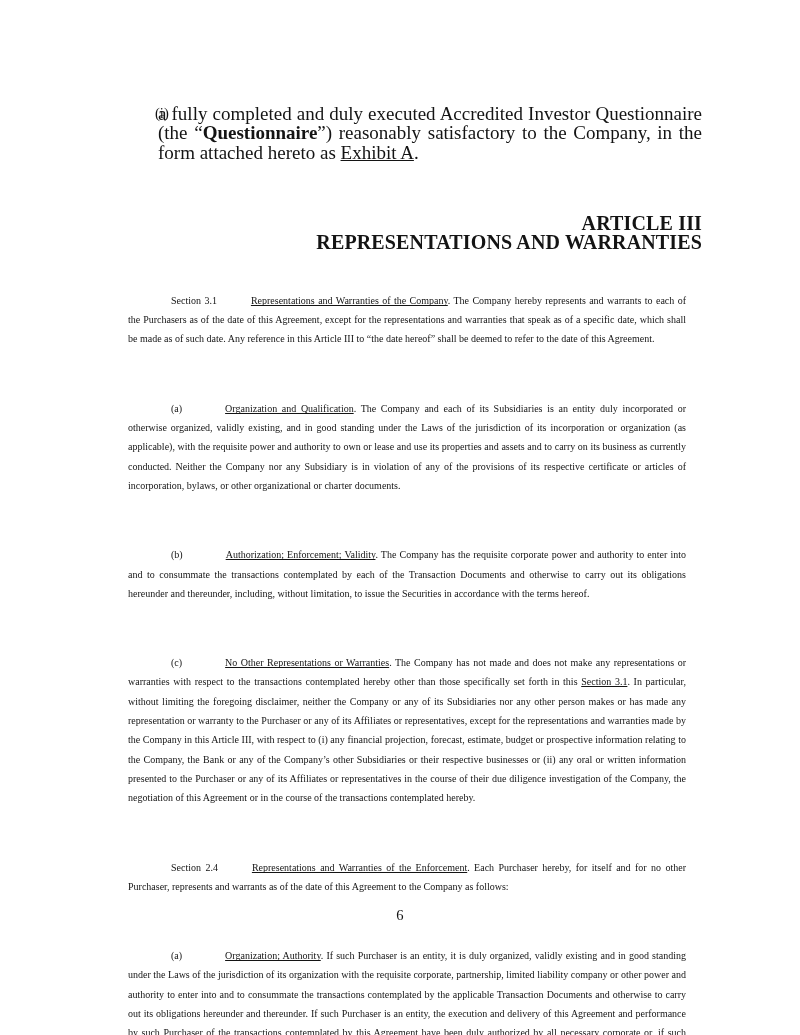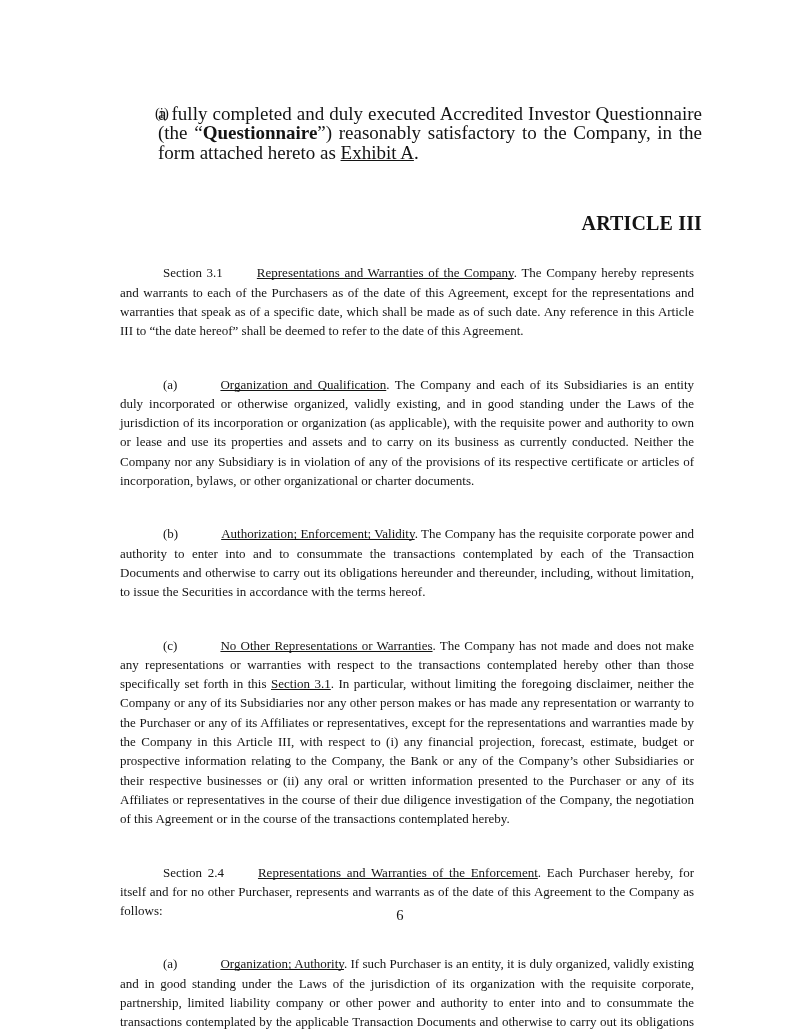--- a/index.html
+++ b/index.html
@@ -22,22 +22,22 @@
     overflow: hidden;
   }
   .content {
     position: absolute;
     left: 112px;
     top: 104px;
     width: 590px;
   }
   
   p {
-    margin: 8px;
-    font-size: 13px;
+    margin: 16px;
+    font-size: 10px;
     line-height: 19.3px;
     text-align: justify;
     text-justify: inter-word;
     -webkit-hyphens: none;
     hyphens: none;
   }
   .gap-sm { height: 18px; }
   .gap-md { height: 22px; }
   .gap-lg { height: 30px; }
 
@@ -116,20 +116,21 @@
     <div class="clause">
       <span class="clause-marker">(i)</span>
       <span class="clause-body"><span>a fully completed and duly executed Accredited Investor Questionnaire (the “</span><b>Questionnaire</b><span>”) reasonably satisfactory to the Company, in the form attached hereto as </span><span class="u">Exhibit A</span><span>.</span></span>
     </div>
 
     <div class="gap-lg"></div>
     <div class="gap-md"></div>
 
     <div class="heading">
       <span class="heading-line">ARTICLE III</span>
+      <span class="heading-line">REPRESENTATIONS AND WARRANTIES</span>
     </div>
 
     <div class="gap-md"></div>
 
     <p class="indent-para"><span class="lead-indent"></span><span class="sec-no">Section 3.1</span><span class="sec-spacer"></span><span class="u">Representations and Warranties of the Company</span><span>. The Company hereby represents and warrants to each of the Purchasers as of the date of this Agreement, except for the representations and warranties that speak as of a specific date, which shall be made as of such date. Any reference in this Article III to “the date hereof” shall be deemed to refer to the date of this Agreement.</span></p>
 
     <div class="gap-sm"></div>
 
     <p class="indent-para"><span class="lead-indent"></span><span>(a)</span><span class="letter-spacer"></span><span class="u">Organization and Qualification</span><span>. The Company and each of its Subsidiaries is an entity duly incorporated or otherwise organized, validly existing, and in good standing under the Laws of the jurisdiction of its incorporation or organization (as applicable), with the requisite power and authority to own or lease and use its properties and assets and to carry on its business as currently conducted. Neither the Company nor any Subsidiary is in violation of any of the provisions of its respective certificate or articles of incorporation, bylaws, or other organizational or charter documents.</span></p>
 

